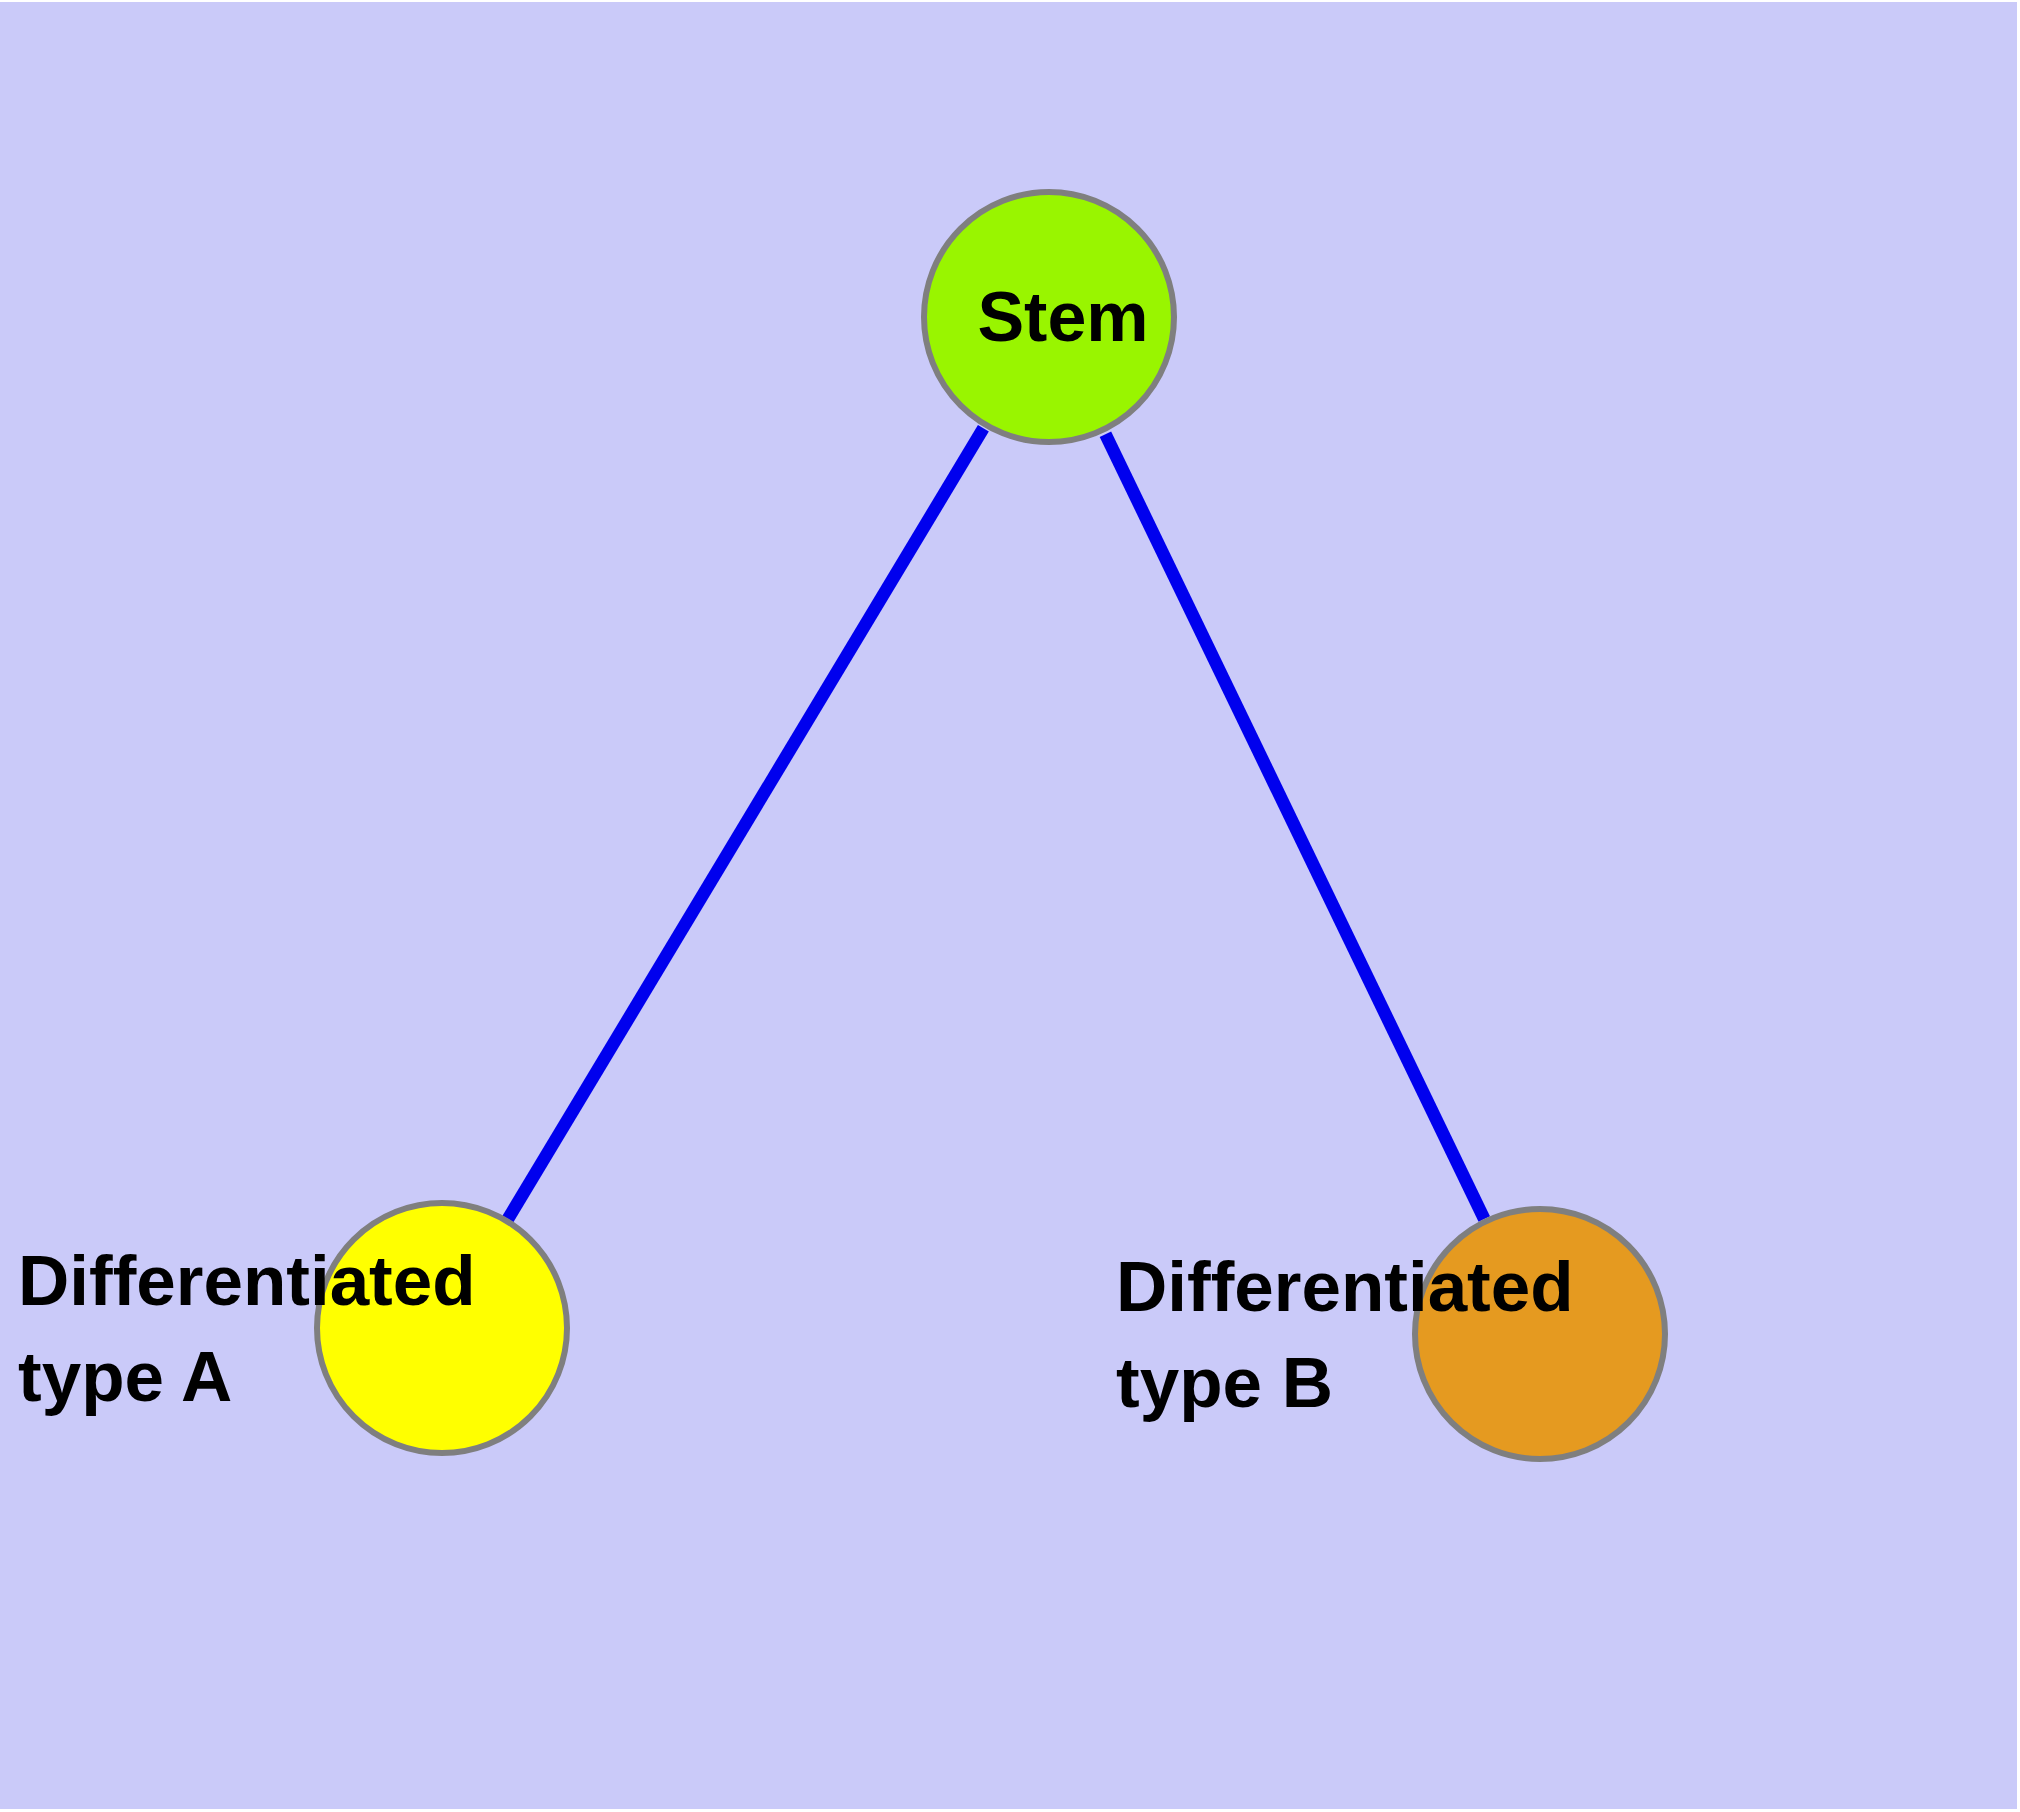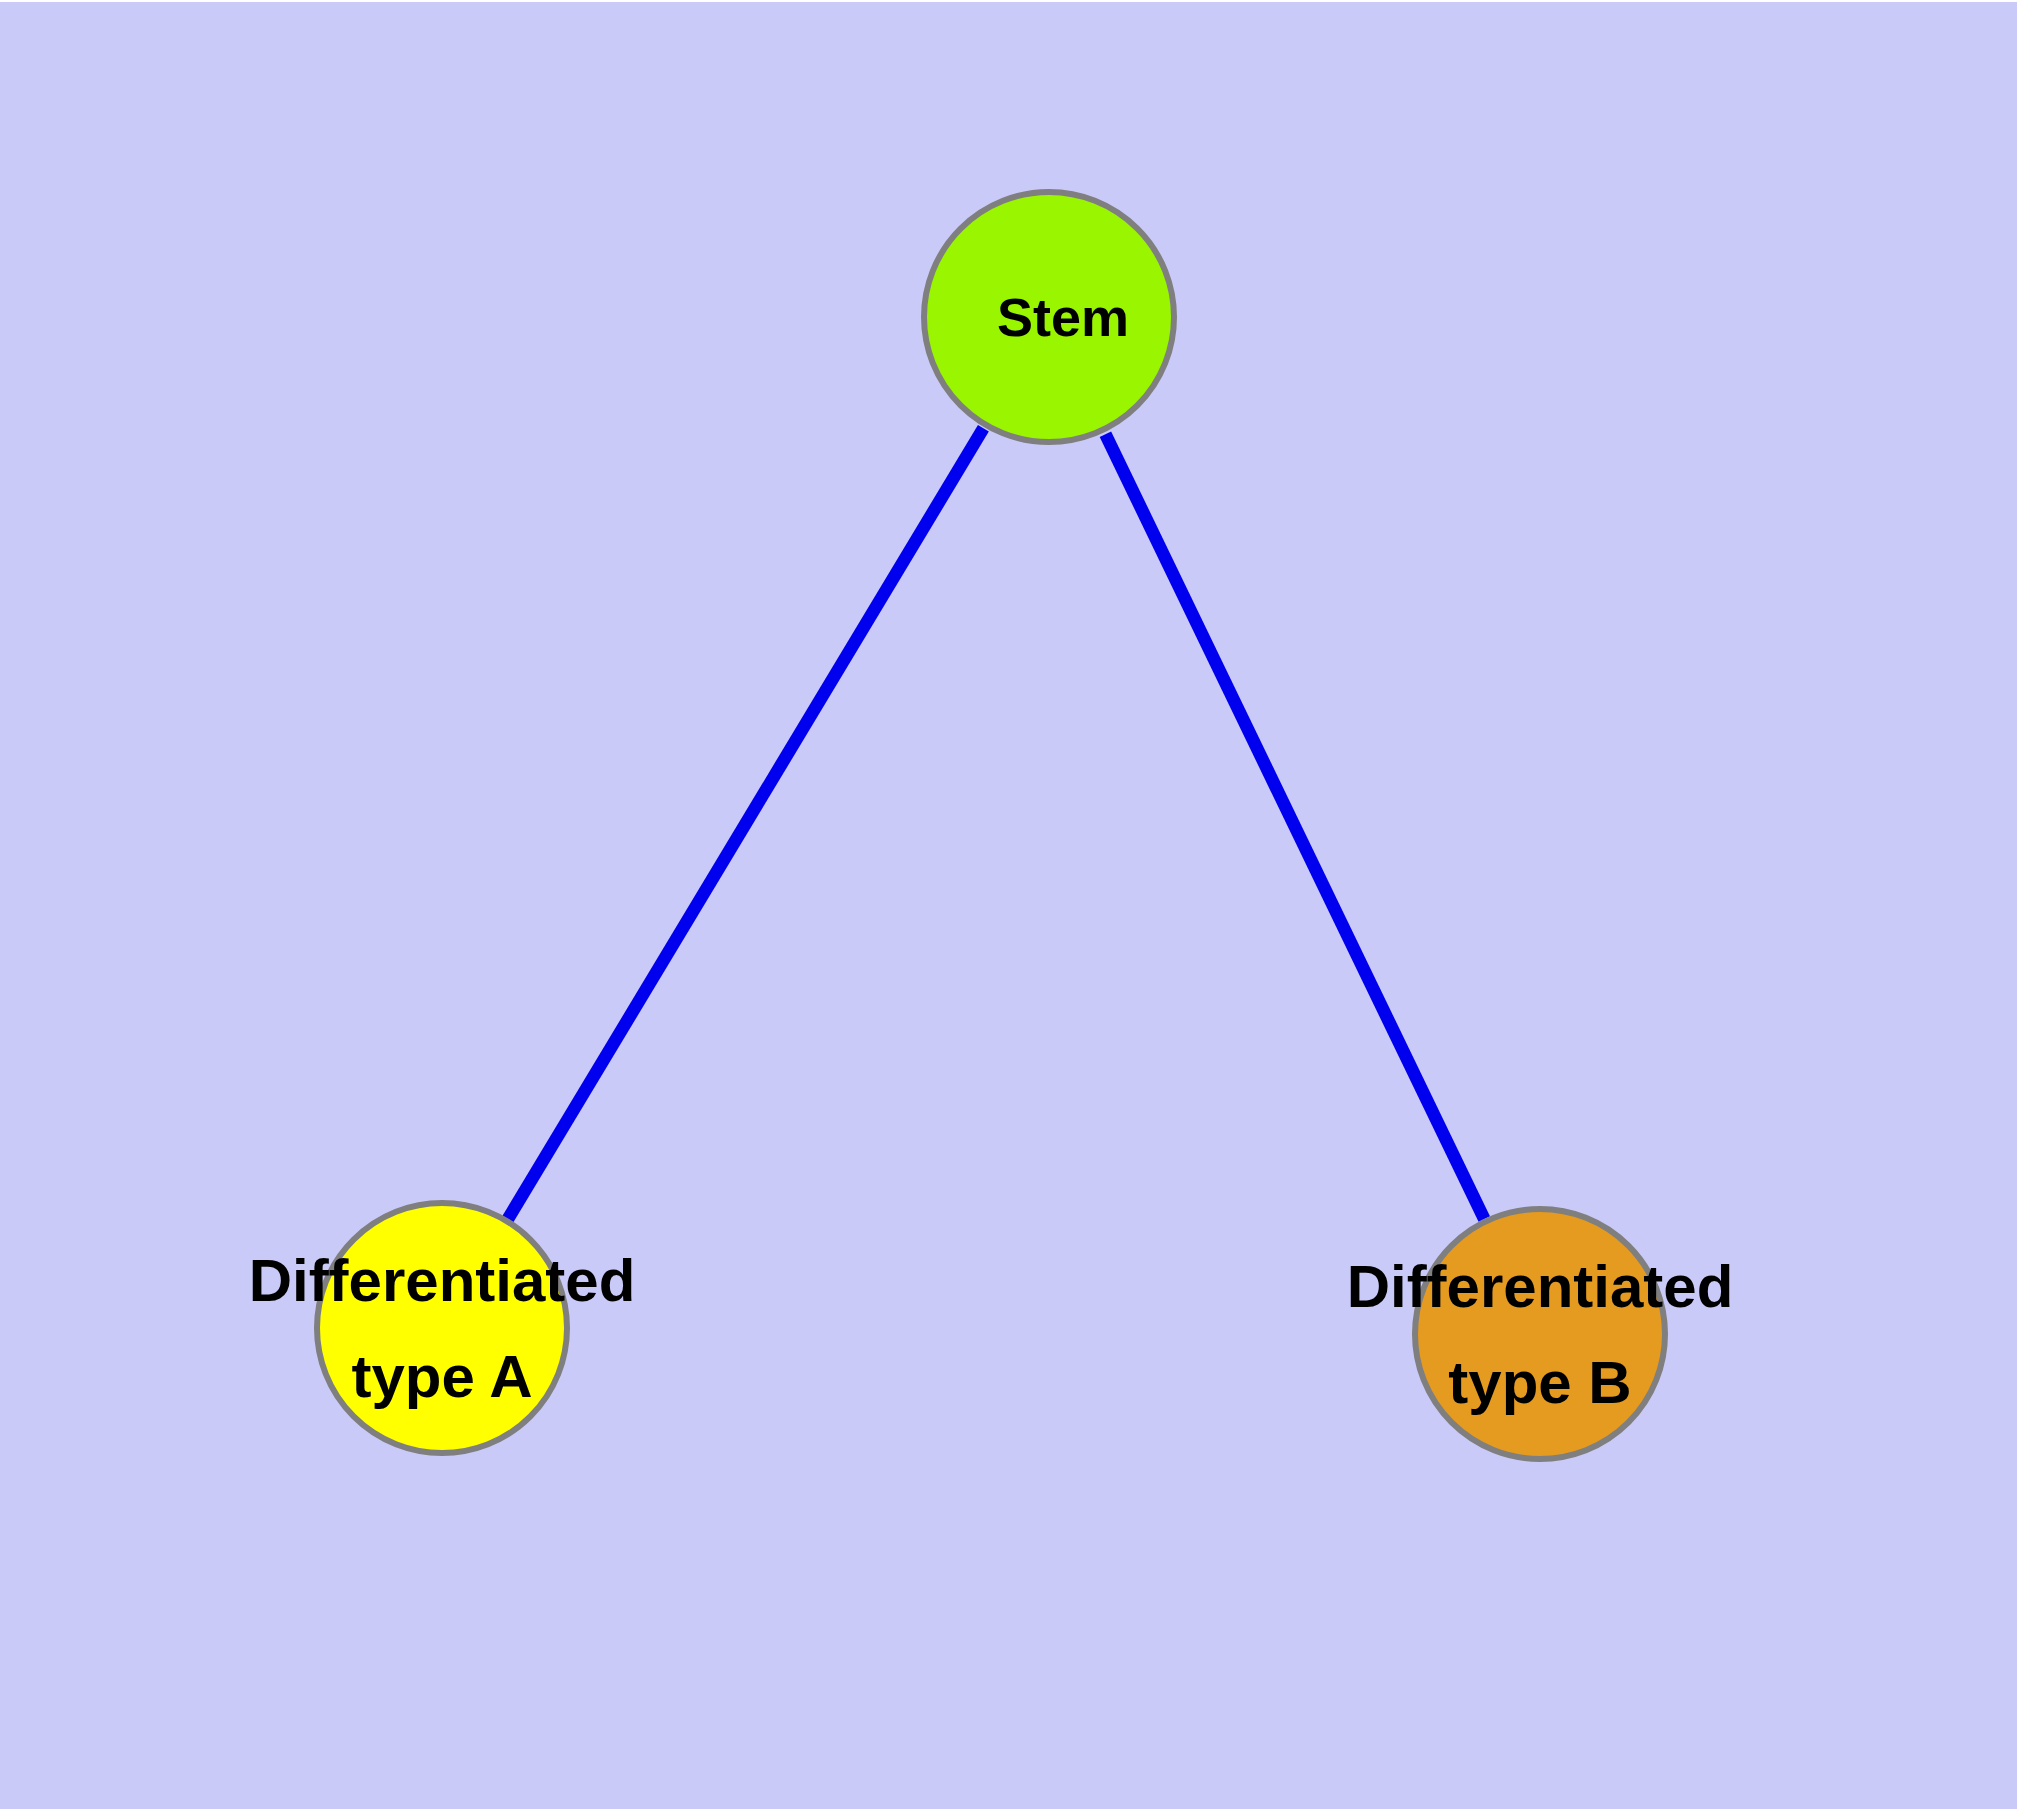--- a/index.html
+++ b/index.html
@@ -44,35 +44,35 @@
     border-radius: 50%;
     display: flex;
     align-items: center;
     justify-content: center;
   }
   .node-stem   { left: 921px; top: 187px;  background: #99f500; }
   .node-type-a { left: 314px;  top: 1198px; background: #ffff00; }
   .node-type-b { left: 1412px; top: 1204px; background: #e59a20; }
   .node-label {
     font-weight: bold;
-    font-size: 54px;
+    font-size: 70px;
     line-height: 96px;
     color: #000000;
     text-align: center;
     white-space: pre-line;
     margin-left: 28px;
   }
   .label-overlay {
     position: absolute;
     width: 848px;
     font-weight: bold;
-    font-size: 60px;
+    font-size: 71px;
     line-height: 96px;
     color: #000000;
-    text-align: center;
+    text-align: left;
     white-space: pre-line;
   }
   .label-type-a { left: 18px;   top: 1231px; }
   .label-type-b { left: 1116px; top: 1237px; }
 </style>
 </head>
 <body>
 
 <div class="page">
   <div class="canvas">

